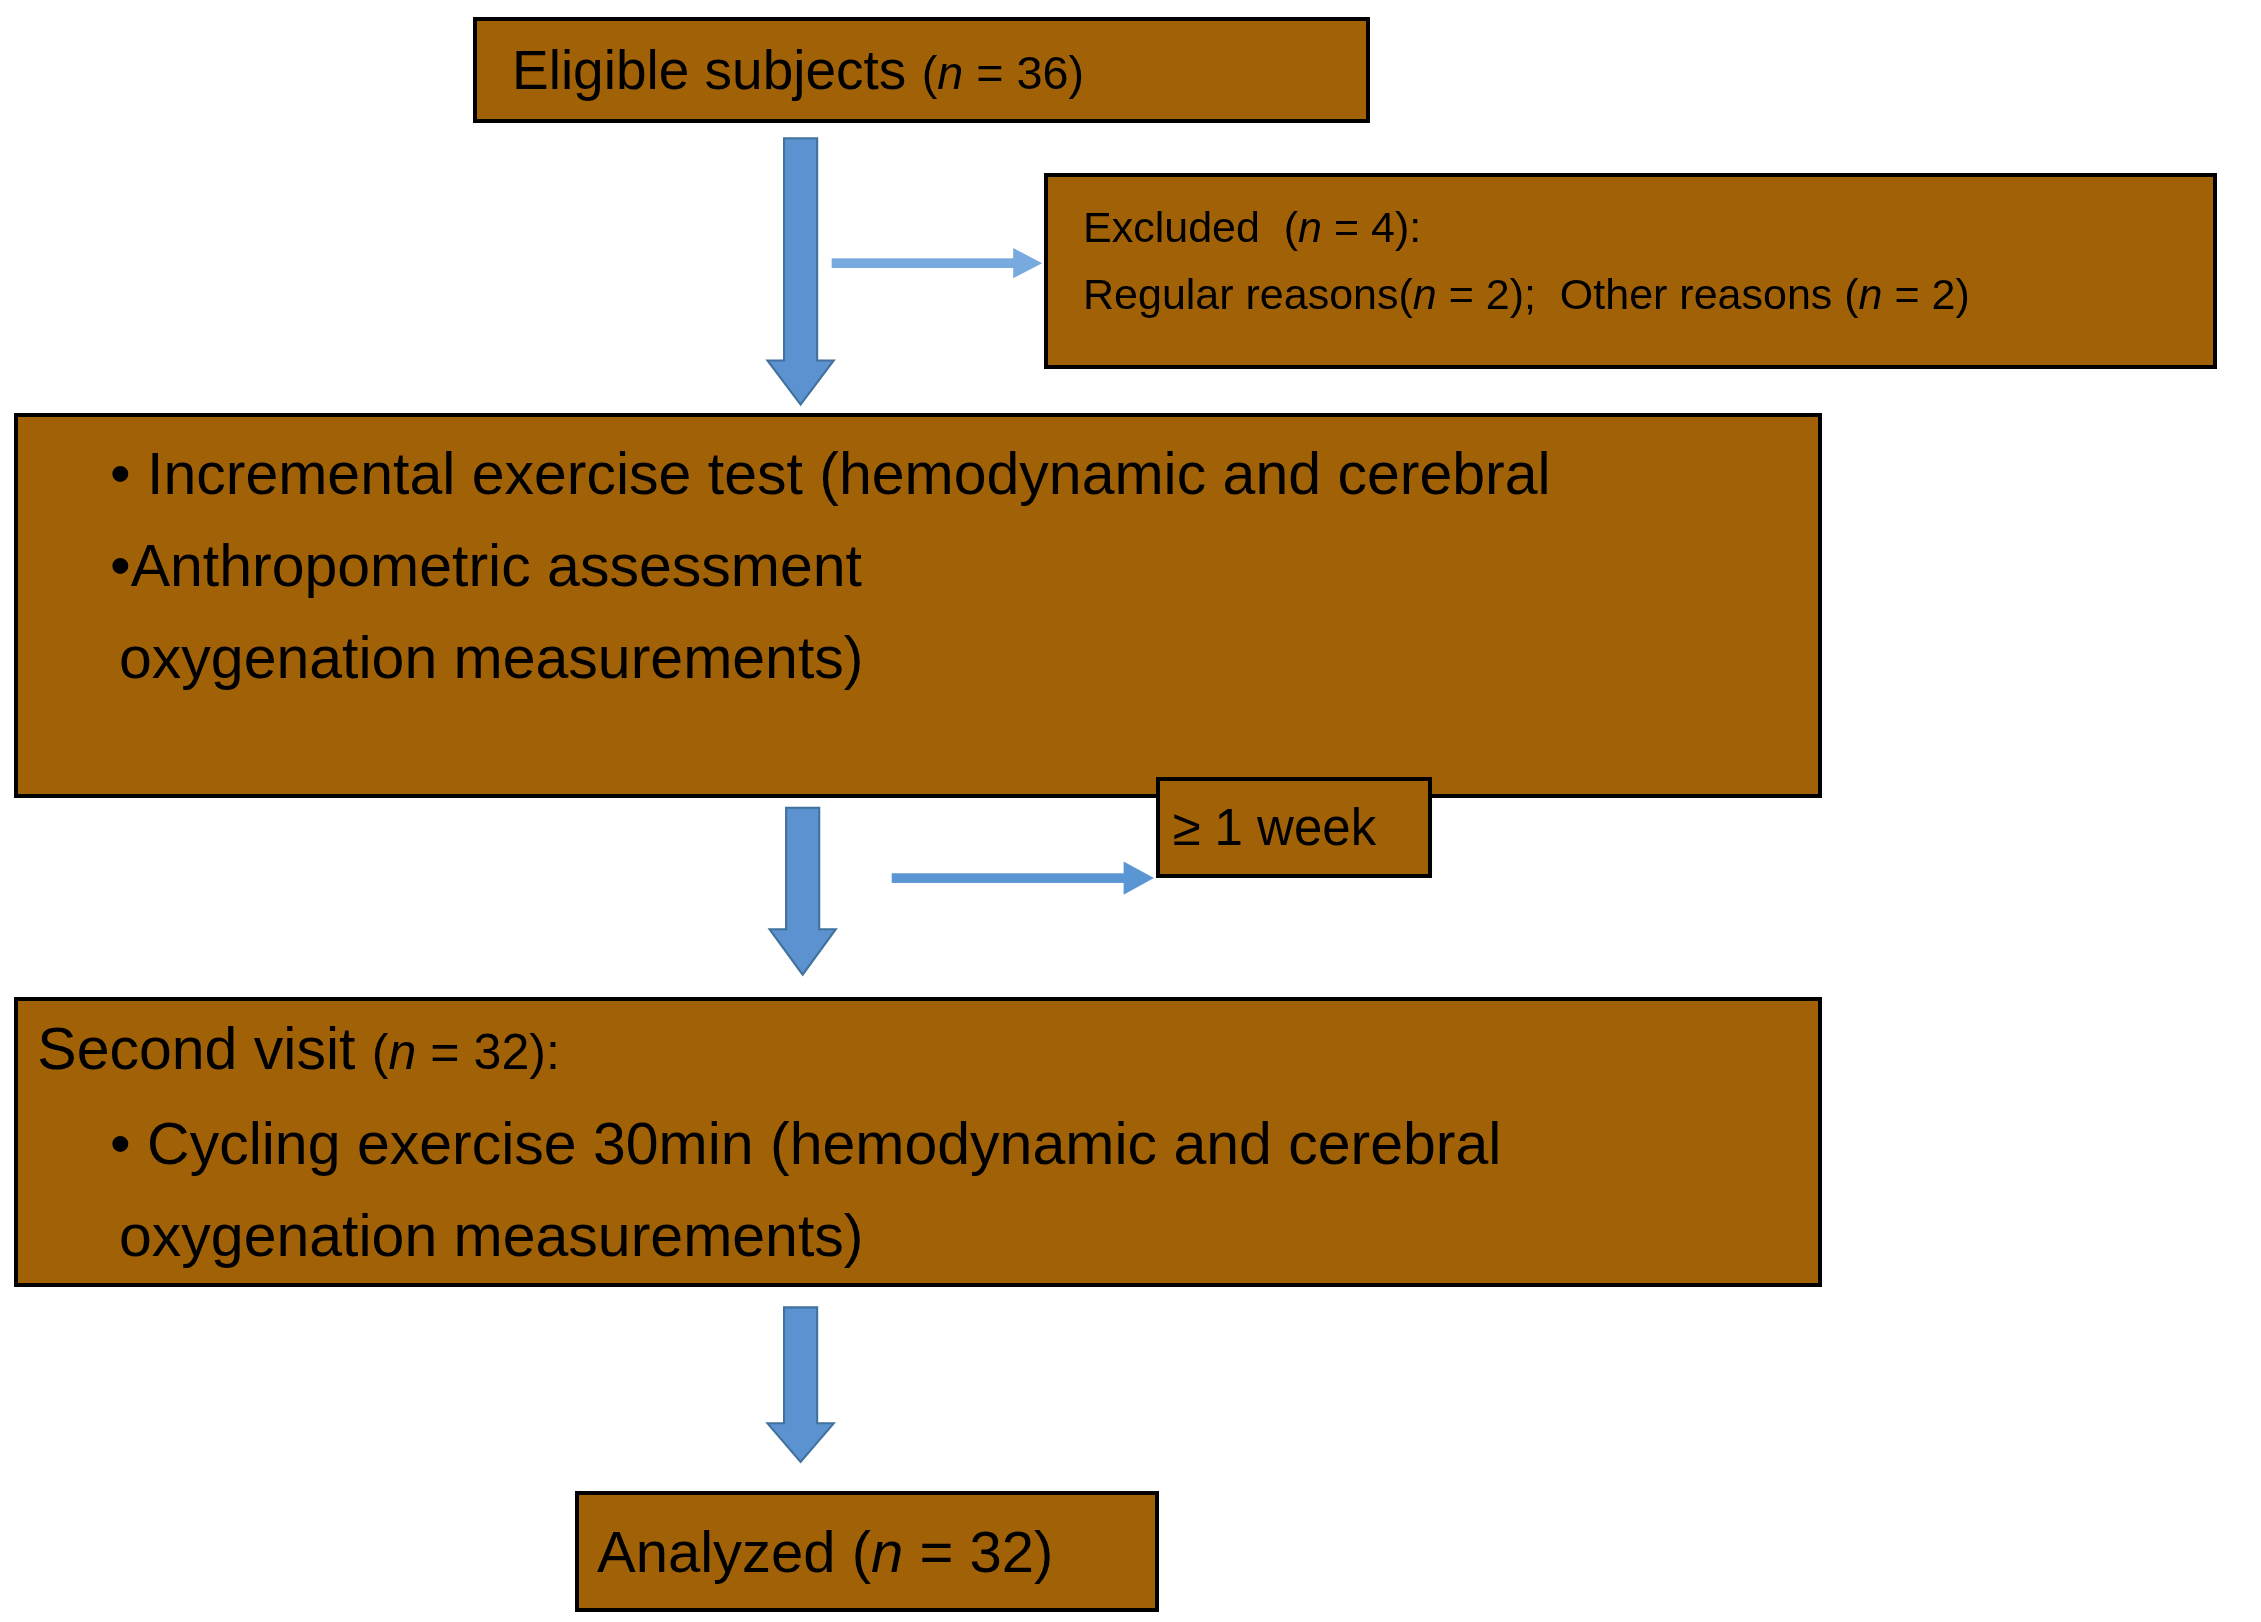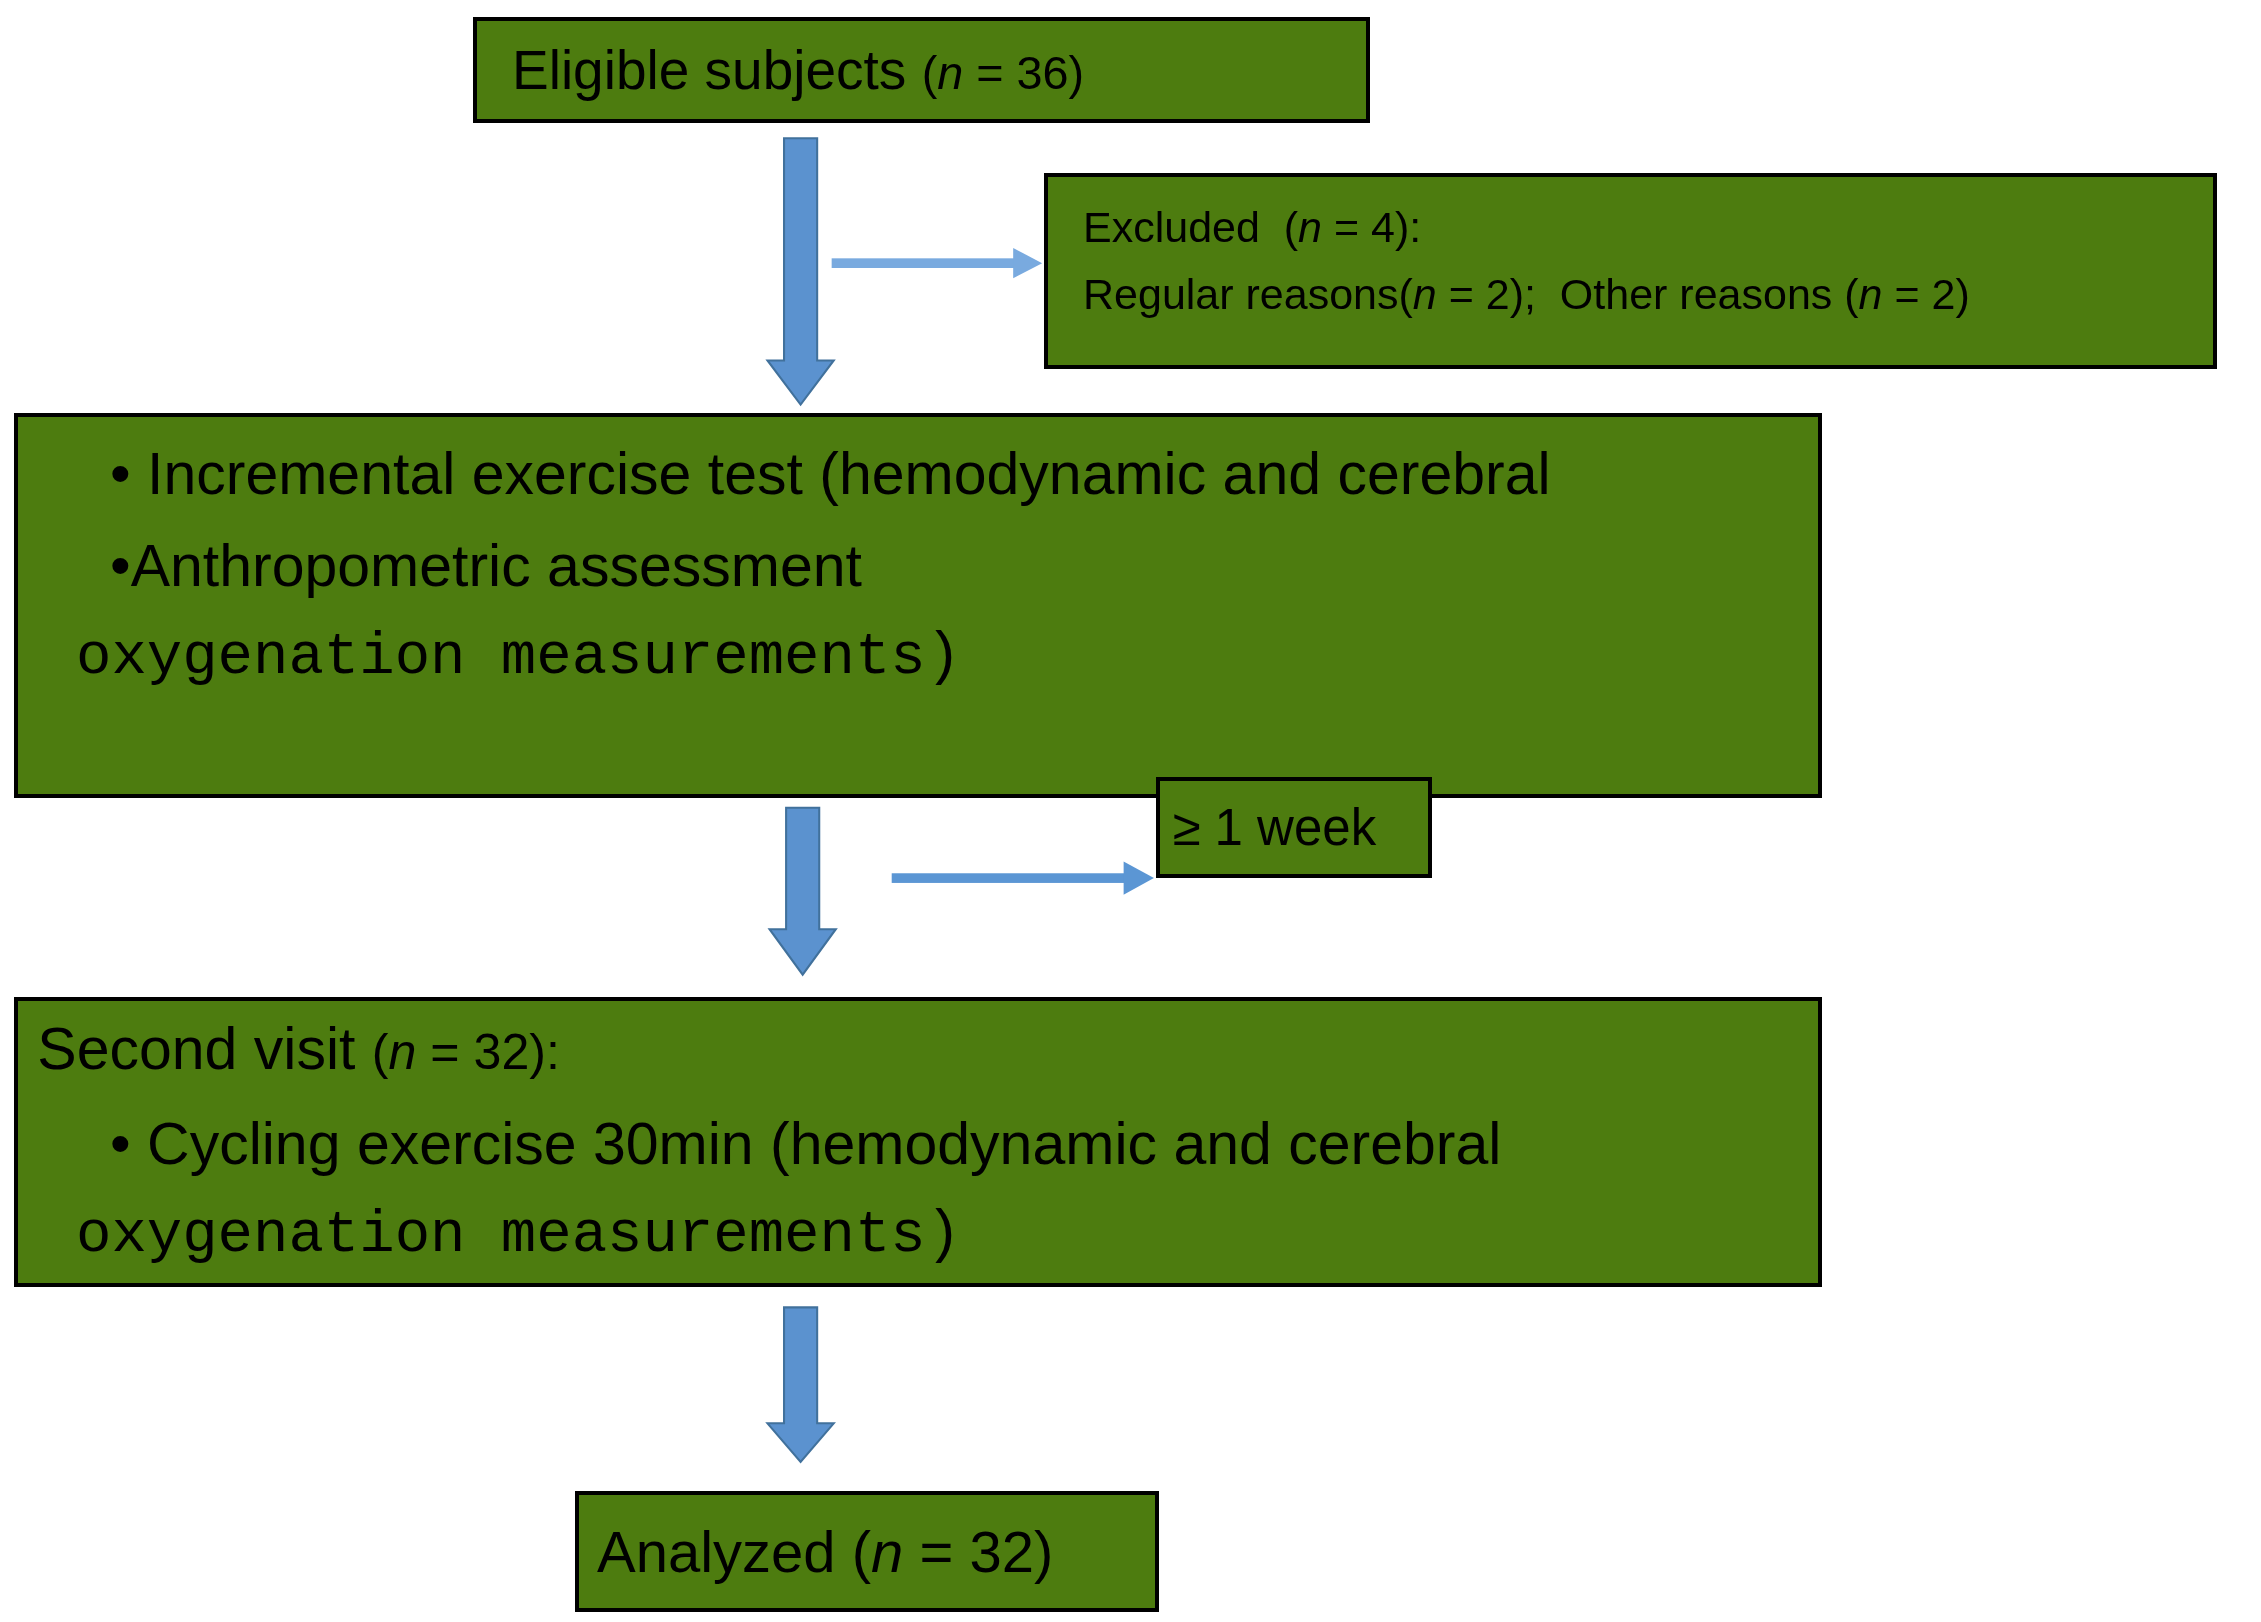--- a/index.html
+++ b/index.html
@@ -6,41 +6,41 @@
   #canvas{
     position:relative;
     width:2261px;height:1623px;
     background:#ffffff;
     font-family:"Liberation Sans", sans-serif;
     color:#000;
     overflow:hidden;
   }
   .box{
     position:absolute;
-    background:#4d7c0f;
+    background:#a16207;
     border:4.1px solid #000;
     box-sizing:border-box;
   }
   .box.big{border-width:4.8px;}
   .vcenter{display:flex;align-items:center;}
   .line{white-space:pre;}
   .it{font-style:italic;}
   .sm{font-size:0.85em;}
 
   
   #box-eligible{left:473px;top:17px;width:897px;height:106px;font-size:55px;padding-left:35px;}
   #box-excluded{left:1044px;top:173px;width:1173px;height:196px;font-size:43px;padding:16.6px 0 0 35px;line-height:67px;}
   #box-first-visit{left:14px;top:413px;width:1808px;height:385px;font-size:59px;padding-top:11px;line-height:92px;}
   #box-week{left:1156px;top:777px;width:276px;height:101px;font-size:51px;padding-left:12.4px;}
   #box-second-visit{left:14px;top:997px;width:1808px;height:290px;font-size:59px;padding-top:2px;line-height:92px;}
   #box-analyzed{left:575px;top:1491px;width:584px;height:121px;font-size:58px;padding-left:18px;}
 
   .ml-title-first{margin-left:40px;}
   .ml-bullet{margin-left:92px;}
-  .ml-cont{margin-left:58px;font-family:Liberation Mono, monospace;}
+  .ml-cont{margin-left:101px;}
   .ml-title-second{margin-left:19.3px;}
   .ml-bullet-second{margin-left:92px;}
 
   #arrow-layer{position:absolute;left:0;top:0;width:2261px;height:1623px;}
 </style>
 </head>
 <body>
 
 <div id="canvas">
 

